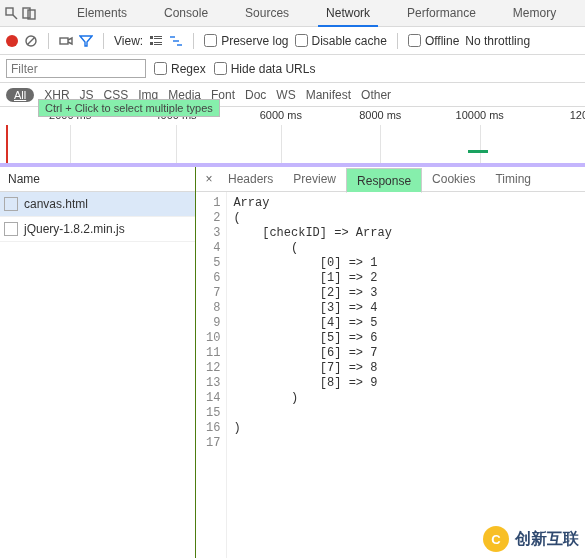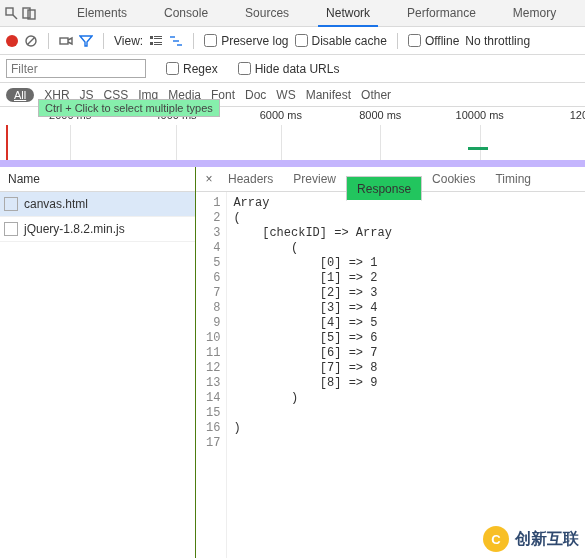--- a/index.html
+++ b/index.html
@@ -19,30 +19,30 @@
   
   .toolbar { display:flex; align-items:center; height:28px; border-bottom:1px solid #dadada; padding:0 6px; gap:6px; }
   .rec { width:12px; height:12px; border-radius:50%; background:#d93025; }
   .tb-ico { width:14px; height:14px; display:flex; align-items:center; justify-content:center; color:#555; }
   .tb-sep { width:1px; height:16px; background:#ccc; margin:0 4px; }
   .view-lbl { color:#333; }
   .chk { display:flex; align-items:center; gap:4px; color:#333; }
   .chk input { margin:0; }
   
   
-  .filterbar { display:flex; align-items:center; height:28px; border-bottom:1px solid #dadada; padding:0 6px; gap:20px; }
+  .filterbar { display:flex; align-items:center; height:28px; border-bottom:1px solid #dadada; padding:0 6px; gap:8px; }
   .filterbar input.filter { width:140px; height:19px; border:1px solid #aaa; padding:0 4px; font-size:12px; }
   
   
   .types { position:relative; display:flex; align-items:center; height:24px; border-bottom:1px solid #dadada; padding:0 6px; gap:10px; color:#555; }
   .types .pill { background:#6b6b6b; color:#fff; border-radius:8px; padding:1px 8px; font-size:11px;text-decoration:underline; }
   .tooltip { position:absolute; left:38px; top:16px; background:#86efac; border:1px solid #bbb; padding:2px 6px; font-size:11px; color:#444; white-space:nowrap; z-index:5; }
   
   
-  .timeline { height:60px; border-bottom:7px solid #c4b5fd; position:relative; overflow:hidden; }
+  .timeline { height:60px; border-bottom:4px solid #c4b5fd; position:relative; overflow:hidden; }
   .timeline .ticks { display:flex; height:18px; font-size:11px; color:#333; }
   .timeline .tick { flex:0 0 auto; position:absolute; top:2px; transform:translateX(-50%); }
   .timeline .grid { position:absolute; top:18px; left:0; right:0; bottom:0; }
   .timeline .vline { position:absolute; top:0; bottom:0; width:1px; background:#e3e3e3; }
   .timeline .red { position:absolute; top:18px; bottom:0; width:2px; background:#d93025; left:6px; }
   .timeline .green { position:absolute; bottom:10px; height:3px; background:#1aa260; }
   
   
   .main { display:flex; height: calc(558px - 27px - 28px - 28px - 24px - 60px); }
   .left { width:196px; border-right:1px solid #4d7c0f; display:flex; flex-direction:column; }
@@ -52,21 +52,21 @@
   .files { flex:1; overflow:auto; }
   .file { display:flex; align-items:center; height:21px; padding:12px 4px; gap:6px; border-bottom:1px solid #f0f0f0; }
   .file.sel { background:#dbe8f8; }
   .file .fico { width:14px; height:14px; border:1px solid #aaa; display:flex; align-items:center; justify-content:center; font-size:8px; color:#888; }
   .file .fname { font-size:12px; color:#333; }
   
   
   .rtabs { display:flex; align-items:center; height:25px; border-bottom:1px solid #dadada; padding:0 4px; gap:0; }
   .rtabs .xbtn { width:18px; text-align:center; color:#666; }
   .rtab { padding:0 10px; height:25px; line-height:25px; color:#666; cursor:default; }
-  .rtab.active { color:#333; background:#22c55e; border:1px solid #ccc; border-bottom:1px solid #fff; position:relative; top:9px; }
+  .rtab.active { color:#333; background:#86efac; border:1px solid #ccc; border-bottom:1px solid #fff; position:relative; top:1px; }
   
   .code-wrap { flex:1; display:flex; font-family:Consolas, "Courier New", monospace; font-size:12px; overflow:auto; }
   .gutter { background:#fff; color:#888; text-align:right; padding:4px 6px 4px 10px; border-right:1px solid #eee; }
   .gutter div { height:15px; line-height:15px; }
   .code { padding:4px 0 4px 6px; white-space:pre; }
   .code div { height:15px; line-height:15px; }
   
   
   .wm { position:absolute; right:6px; bottom:6px; display:flex; align-items:center; gap:6px; opacity:0.85; }
   .wm-badge { width:26px; height:26px; background:#f7b500; border-radius:50%; display:flex; align-items:center; justify-content:center; color:#fff; font-weight:bold; font-size:13px; }

